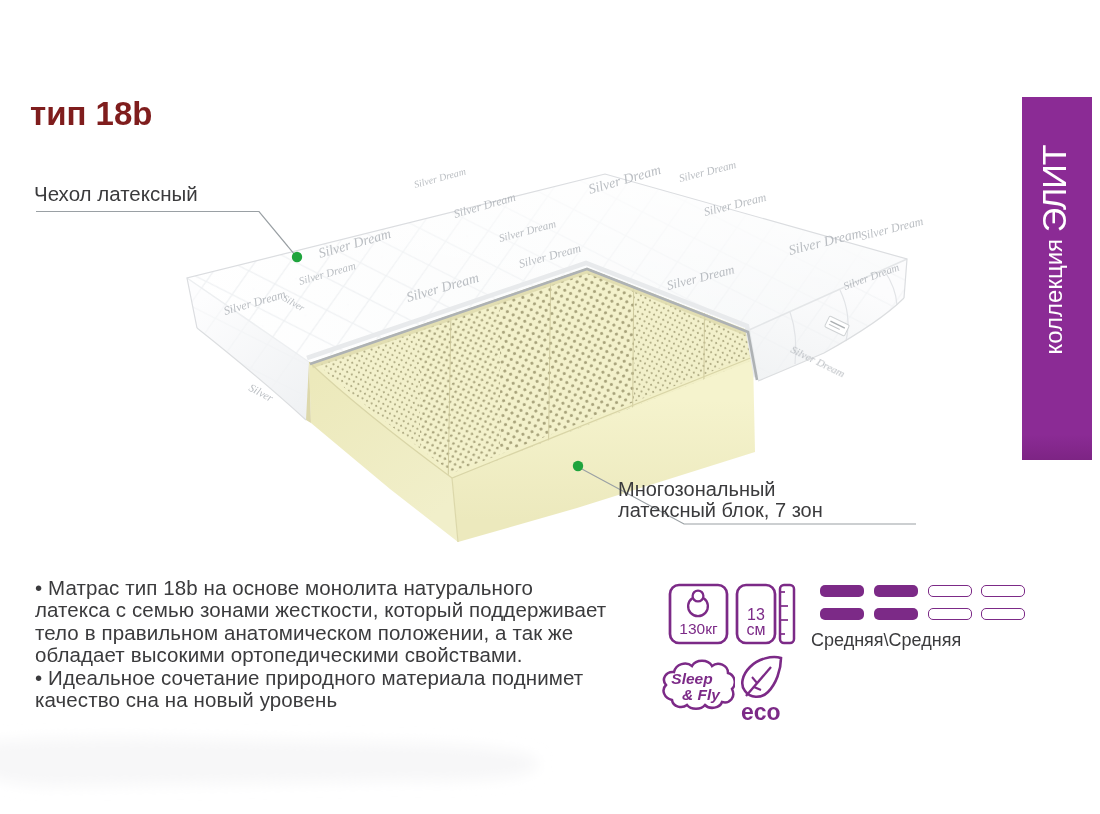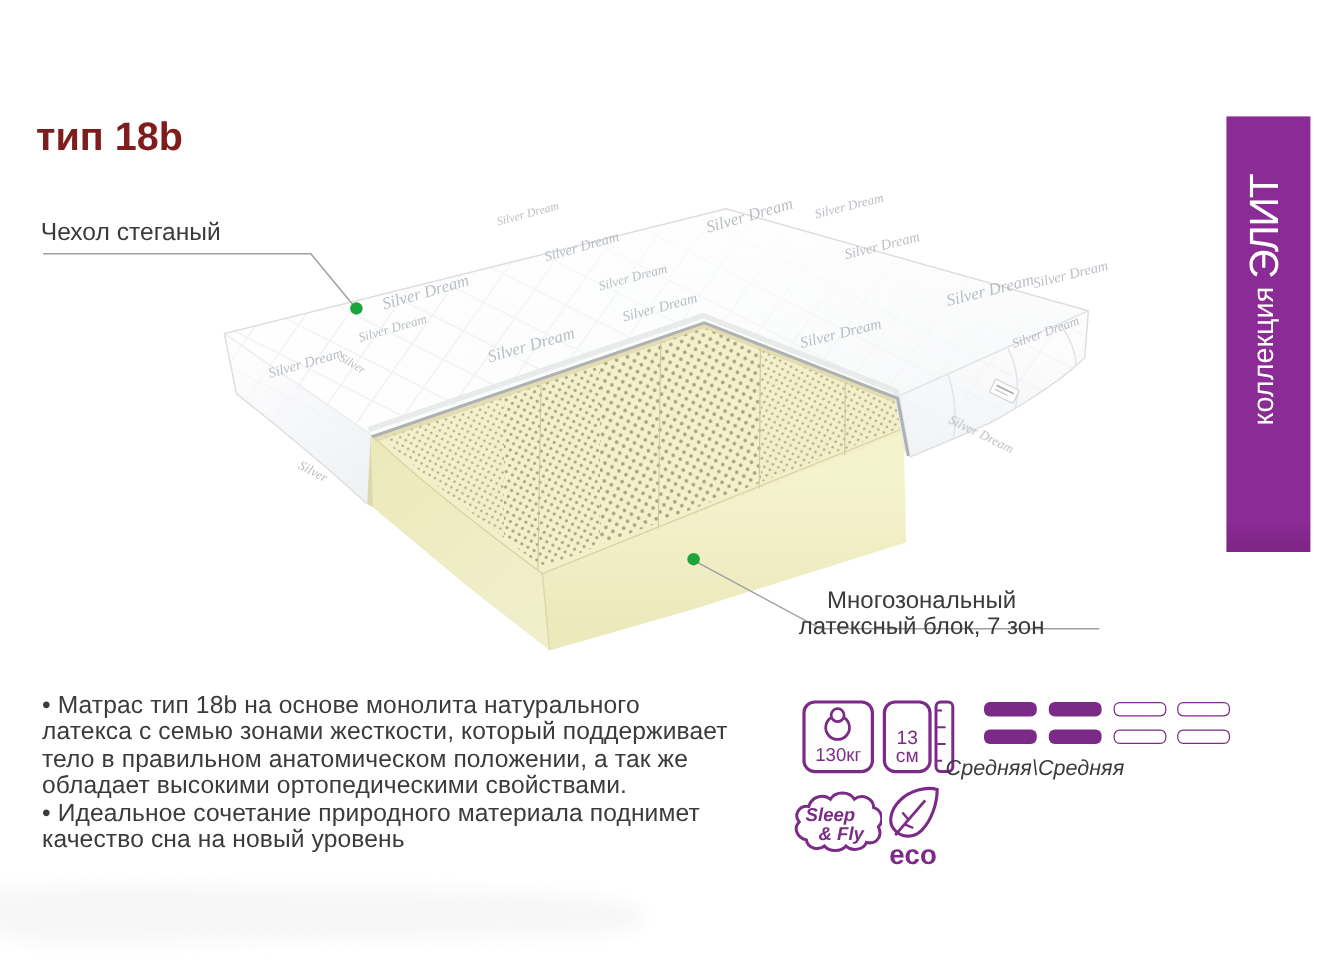--- a/index.html
+++ b/index.html
@@ -153,23 +153,23 @@
 
   <circle cx="297" cy="257" r="5.2" fill="#1fa43d"></circle>
 
   <polyline points="916,524 684,524 580,468" fill="none" stroke="#9aa0a4" stroke-width="1.2"></polyline>
 
   <circle cx="578" cy="466" r="5.2" fill="#1fa43d"></circle>
 </svg>
 
 <div class="abs" style="left:30px;top:95px;color:#7f1d1d;font-size:33px;font-weight:bold;">тип 18b</div>
 
-<div class="abs" style="left:34px;top:182px;color:#3b3b3d;font-size:20.5px;">Чехол стеганый</div>
-
-<div class="abs" style="left:618px;top:479px;width:300px;color:#3b3b3d;font-size:20px;text-align:center;line-height:21px;margin-top:12px;">Многозональный<br>латексный блок, 7 зон</div>
+<div class="abs" style="left:34px;top:182px;color:#3b3b3d;font-size:20.5px;">Чехол латексный</div>
+
+<div class="abs" style="left:618px;top:479px;width:300px;color:#3b3b3d;font-size:20px;text-align:left;line-height:21px;">Многозональный<br>латексный блок, 7 зон</div>
 
 <div class="abs" style="left:35px;top:577px;width:680px;color:#3b3b3d;font-size:20.5px;line-height:22.4px;letter-spacing:0.1px;white-space:nowrap;">• Матрас тип 18b на основе монолита натурального<br>латекса с семью зонами жесткости, который поддерживает<br>тело в правильном анатомическом положении, а так же<br>обладает высокими ортопедическими свойствами.<br>• Идеальное сочетание природного материала поднимет<br>качество сна на новый уровень</div>
 
 <svg class="abs" style="left:668px;top:583px" width="62" height="62" viewBox="0 0 62 62">
   <rect x="2" y="2" width="57" height="58" rx="9" fill="none" stroke="#7c2a87" stroke-width="2.7"></rect>
   <circle cx="30" cy="13" r="5.4" fill="none" stroke="#7c2a87" stroke-width="2.3"></circle>
   <path d="M24.3,15.2 a9.9,9.9 0 1 0 11.4,0" fill="none" stroke="#7c2a87" stroke-width="2.3"></path>
   <text x="30.5" y="51" text-anchor="middle" fill="#7c2a87" font-size="15.5" font-family="Liberation Sans">130кг</text>
 </svg>
 
@@ -191,21 +191,21 @@
   <div style="position:absolute;left:161px;top:0;width:42px;height:10px;border:1.6px solid #7c2a87;border-radius:5px;"></div>
 </div>
 
 <div class="abs" style="left:820px;top:608px;width:210px;height:13px;">
   <div style="position:absolute;left:0;top:0;width:44px;height:12px;background:#7c2a87;border-radius:5px;"></div>
   <div style="position:absolute;left:54px;top:0;width:44px;height:12px;background:#7c2a87;border-radius:5px;"></div>
   <div style="position:absolute;left:108px;top:0;width:42px;height:10px;border:1.6px solid #7c2a87;border-radius:5px;"></div>
   <div style="position:absolute;left:161px;top:0;width:42px;height:10px;border:1.6px solid #7c2a87;border-radius:5px;"></div>
 </div>
 
-<div class="abs" style="left:788px;top:630px;color:#3b3b3d;font-size:18px;font-style:italic;">Средняя\Средняя</div>
+<div class="abs" style="left:811px;top:630px;color:#3b3b3d;font-size:18px;">Средняя\Средняя</div>
 
 <svg class="abs" style="left:661px;top:659px" width="74" height="52" viewBox="0 0 74 52">
   <path d="M11,41 C3,39 0,31 5,26 C0,20 5,12 13,13 C15,5 25,2 31,7 C35,0 47,0 51,7 C57,2 67,6 67,14 C74,16 76,25 71,30 C75,38 69,45 61,43 C59,49 49,51 44,46 C40,51 30,51 26,46 C21,50 12,48 11,41 Z" fill="none" stroke="#7c2a87" stroke-width="2.5"></path>
   <text x="31" y="25" text-anchor="middle" fill="#7c2a87" font-size="15.5" font-weight="bold" font-style="italic" font-family="Liberation Sans">Sleep</text>
   <text x="40" y="41" text-anchor="middle" fill="#7c2a87" font-size="15.5" font-weight="bold" font-style="italic" font-family="Liberation Sans">&amp; Fly</text>
 </svg>
 
 <svg class="abs" style="left:736px;top:652px" width="54" height="72" viewBox="0 0 54 72">
   <path d="M45,6 C36,3 22,7 14,15 C6,23 4,33 9,39 C14,46 25,47 32,40 C40,32 45,18 45,6 Z" fill="none" stroke="#7c2a87" stroke-width="2.6"></path>
   <path d="M10,44 L35,15" fill="none" stroke="#7c2a87" stroke-width="2.3"></path>

